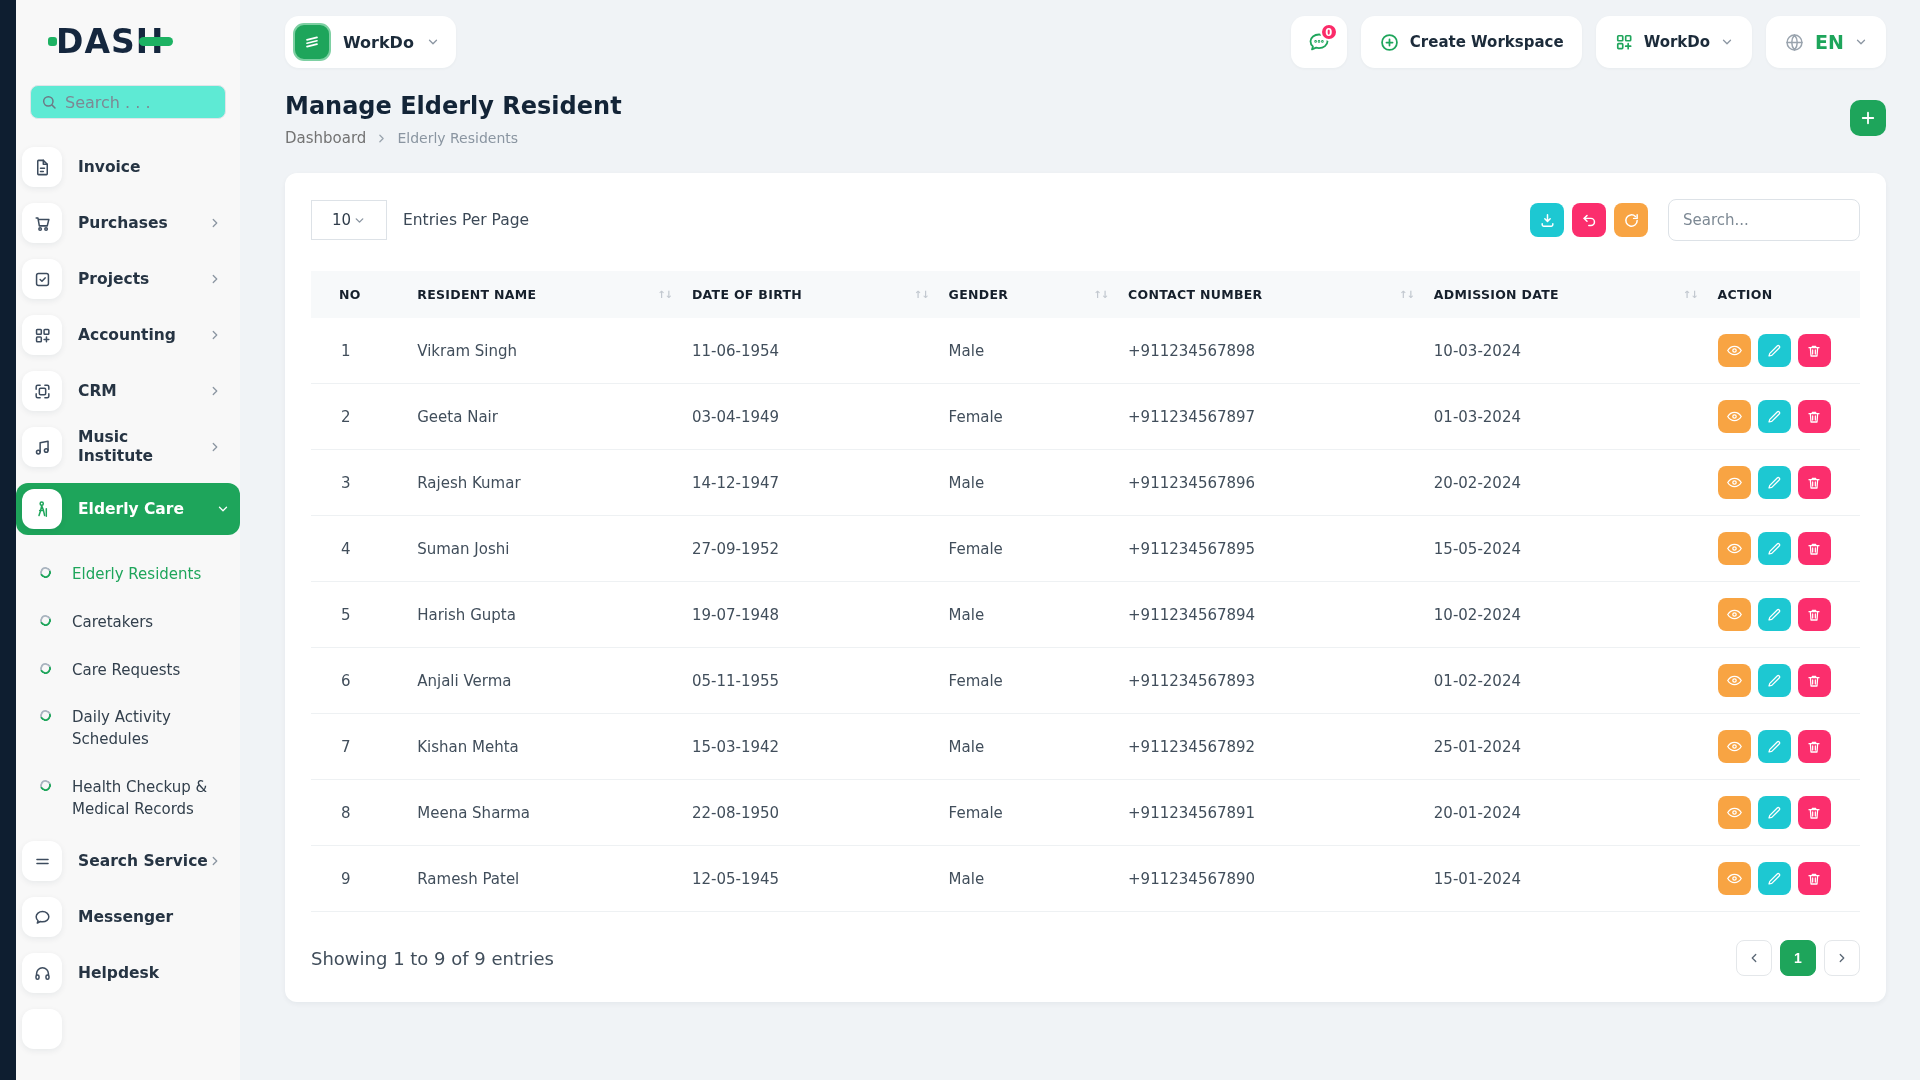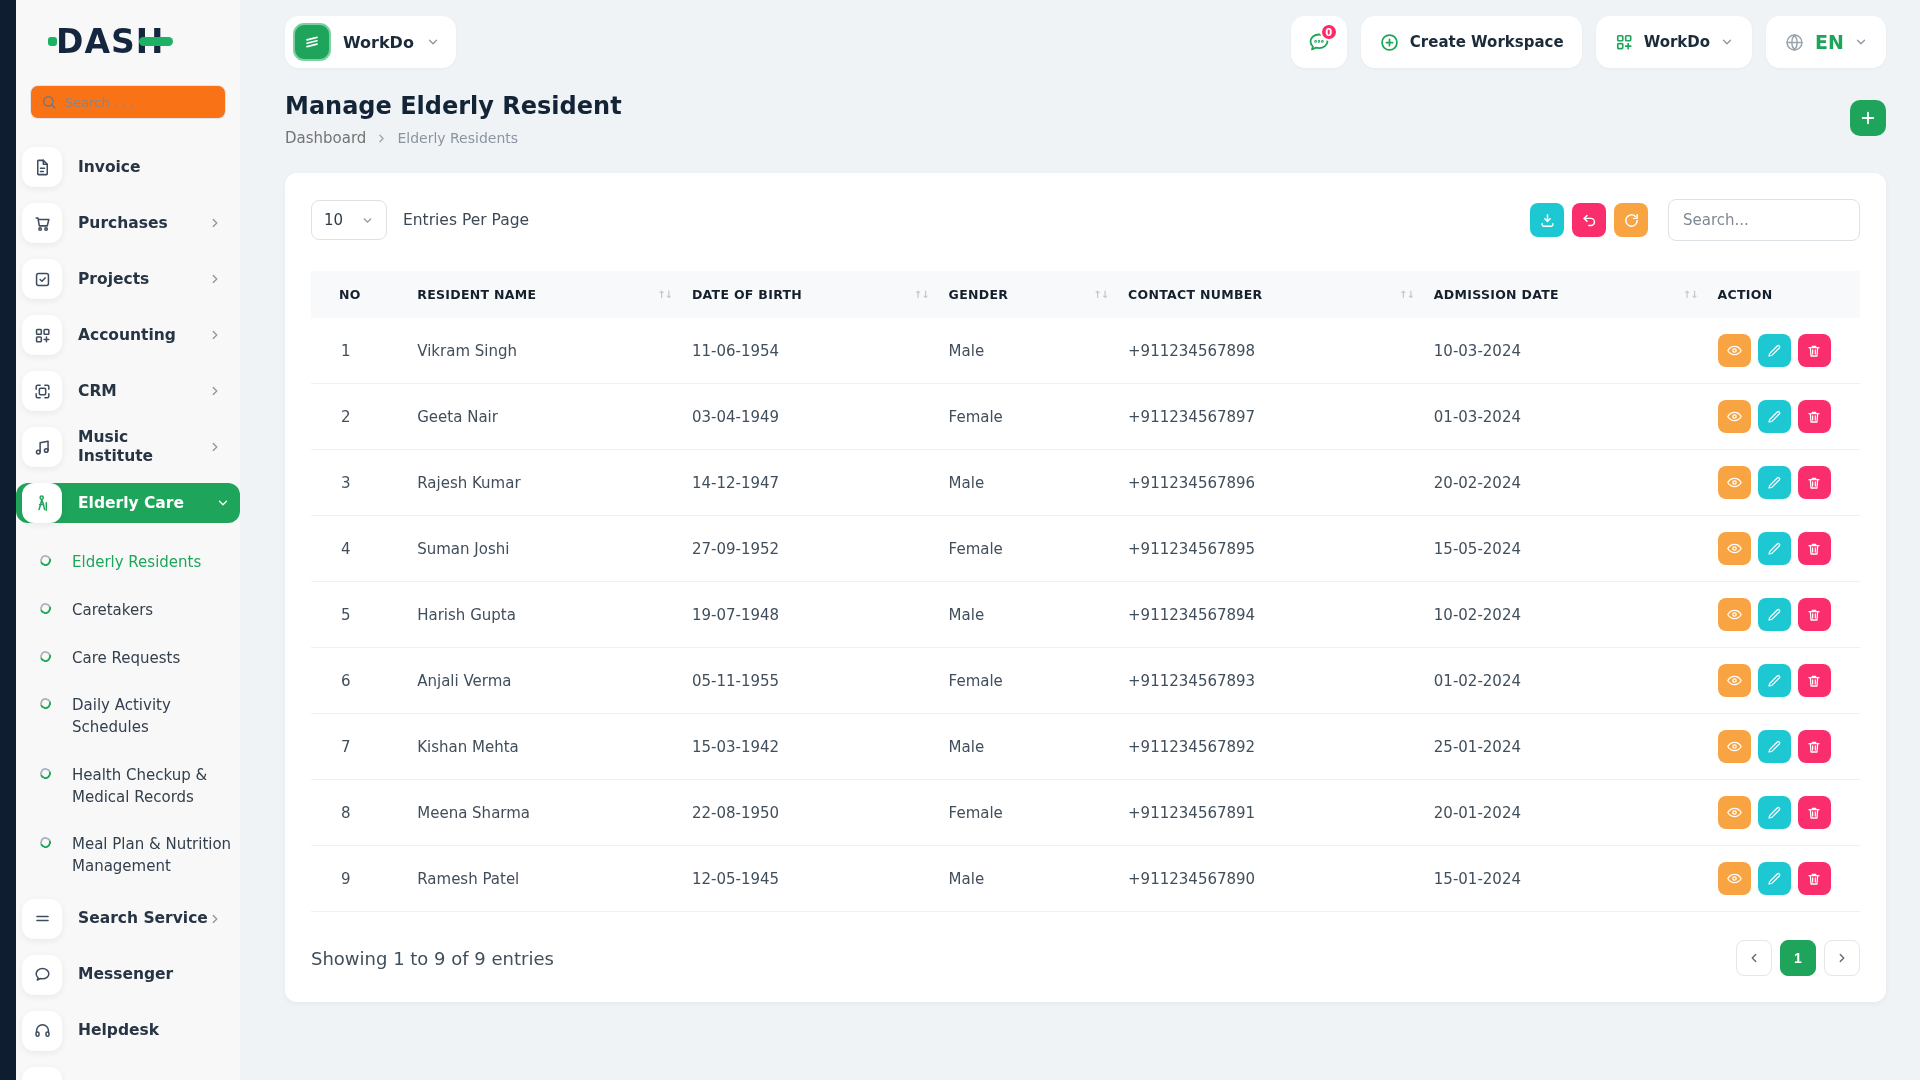--- a/index.html
+++ b/index.html
@@ -8,28 +8,28 @@
   .app { display:flex; height:100%; margin-left:16px; }
 
   
   .sidebar { width:224px; flex-shrink:0; background:#f8f8f8; height:100%; padding:20px 8px 0 6px; overflow:hidden; }
   .logo { display:flex; align-items:center; margin:2px 0 24px 26px; }
   .logo-dot { width:9px; height:9px; border-radius:3px; background:#1db263; margin-right:-1px; }
   .logo-text { font-size:33px; font-weight:800; letter-spacing:1px; color:#15273e; }
   .logo-bar { width:34px; height:9px; border-radius:5px; background:#1db263; margin-left:-25px; }
   .sb-search { position:relative; margin:0 6px 28px 8px; }
   .sb-search svg { position:absolute; left:11px; top:9px; color:#6d7884; }
-  .sb-search input { width:100%; height:34px; border:1px solid #e1e4e8; border-radius:8px; background:#f97316; padding:0 10px 0 34px; font-size:13px; color:#3d4a57; outline:none; font-family:inherit; }
+  .sb-search input { width:100%; height:34px; border:1px solid #e1e4e8; border-radius:8px; background:#5eead4; padding:0 10px 0 34px; font-size:16px; color:#3d4a57; outline:none; font-family:inherit; }
   .sb-search input::placeholder { color:#7d8894; }
   .nav { }
   .nav-item { display:flex; align-items:center; height:40px; margin-bottom:16px; cursor:pointer; border-radius:12px; padding-right:10px; }
   .tile { width:40px; height:40px; border-radius:12px; background:#fff; box-shadow:0 2px 6px rgba(20,40,60,.07); display:flex; align-items:center; justify-content:center; color:#3d4c5e; flex-shrink:0; }
   .nav-label { font-size:15.5px; font-weight:600; color:#263443; margin-left:16px; flex:1; line-height:1.2; }
   .chev { color:#8b96a2; display:flex; }
-  .nav-item.active { background:#1ea55b; padding:0 10px 0 0; height:40px; margin:0 -8px 10px -6px; border-radius:12px; }
+  .nav-item.active { background:#1ea55b; padding:0 10px 0 0; height:52px; margin:0 -8px 10px -6px; border-radius:12px; }
   .nav-item.active .tile { color:#1ea55b; margin-left:6px; }
   .nav-item.active .nav-label { color:#fff; font-weight:700; }
   .nav-item.active .chev { color:#fff; }
   .submenu { padding:6px 0 8px 0; }
   .subitem { display:flex; align-items:flex-start; padding:13px 0 13px 18px; cursor:pointer; }
   .ring { width:11px; height:11px; border-radius:50%; border:2px solid #a9b4bf; border-bottom-color:#1ea55b; border-right-color:#1ea55b; transform:rotate(25deg); margin:3px 0 0 0; flex-shrink:0; }
   .sub-label { font-size:15px; color:#33404d; margin-left:21px; line-height:1.45; }
   .subitem.active .sub-label { color:#1ea55b; }
 
   
@@ -51,21 +51,21 @@
   .page-head { display:flex; justify-content:space-between; align-items:flex-start; }
   .page-title { font-size:24px; font-weight:700; color:#132437; margin-bottom:9px; }
   .crumbs { display:flex; align-items:center; gap:9px; font-size:15px; }
   .crumb-link { color:#737373; cursor:pointer; }
   .crumb-sep { color:#9aa4ae; display:flex; }
   .crumb-cur { color:#8a95a1; font-size:14px; }
   .add-btn { width:36px; height:36px; border-radius:10px; background:#1ea55b; color:#fff; border:none; display:flex; align-items:center; justify-content:center; cursor:pointer; margin-top:8px; }
 
   .card { margin-top:26px; background:#fff; border-radius:12px; padding:26px; box-shadow:0 2px 5px rgba(15,34,58,.05); min-height:740px; }
   .ctl-row { display:flex; align-items:center; margin-bottom:30px; }
-  .entries-sel { display:flex; align-items:center; justify-content:space-between; width:76px; height:40px; border:1px solid #dde2e7; border-radius:8px; padding:0 12px; cursor:pointer; color:#2f3c4a; font-size:15px; }
+  .entries-sel { display:flex; align-items:center; justify-content:space-between; width:76px; height:40px; border:1px solid #dde2e7; border-radius:0; padding:0 20px; cursor:pointer; color:#2f3c4a; font-size:15px; }
   .entries-lbl { font-size:15.5px; color:#3b4856; margin-left:16px; }
   .ctl-spacer { flex:1; }
   .sq-btn { width:34px; height:34px; border-radius:8px; border:none; color:#fff; display:flex; align-items:center; justify-content:center; cursor:pointer; margin-left:8px; }
   .sq-btn.download { background:#1dc8d2; }
   .sq-btn.undo { background:#fb2e6d; }
   .sq-btn.refresh { background:#f8a443; }
   .tbl-search { margin-left:20px; }
   .tbl-search input { width:192px; height:42px; border:1px solid #dde2e7; border-radius:8px; padding:0 14px; font-size:15px; color:#3d4a57; outline:none; font-family:inherit; }
   .tbl-search input::placeholder { color:#7d8994; }
 
@@ -230,24 +230,20 @@
           <span class="ring"></span>
           <span class="sub-label">Care Requests</span>
         </div>
         <div class="subitem">
           <span class="ring"></span>
           <span class="sub-label">Daily Activity Schedules</span>
         </div>
         <div class="subitem">
           <span class="ring"></span>
           <span class="sub-label">Health Checkup &amp; Medical Records</span>
-        </div>
-        <div class="subitem">
-          <span class="ring"></span>
-          <span class="sub-label">Meal Plan &amp; Nutrition Management</span>
         </div>
       </div>
 
       <div class="nav-item">
         <span class="tile">
             <svg width="19" height="19" viewBox="0 0 24 24" fill="none" stroke="currentColor" stroke-width="1.9" stroke-linecap="round">
               <path d="M5 9.5h14M5 14.5h14"></path>
             </svg>
           </span>
         <span class="nav-label">Search Service</span>

